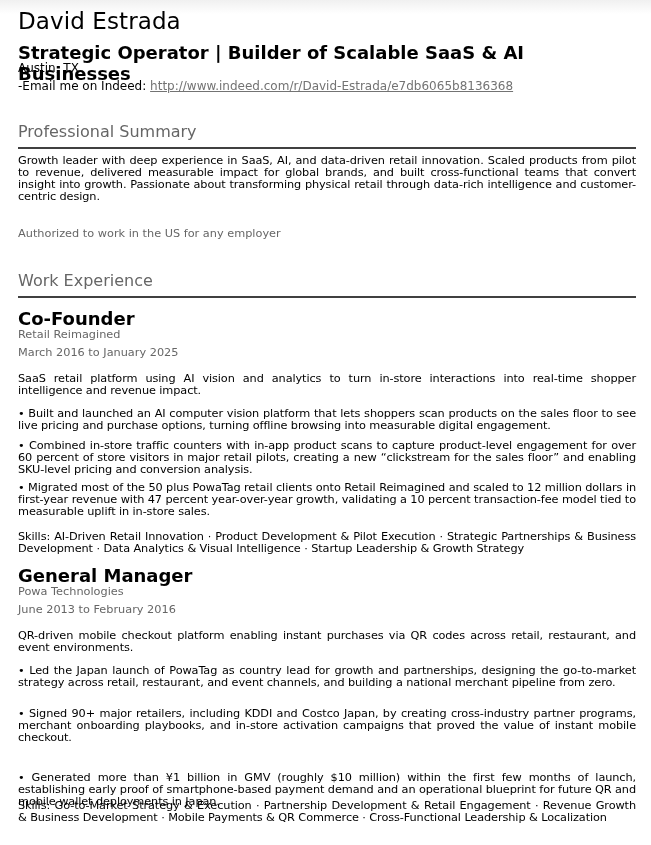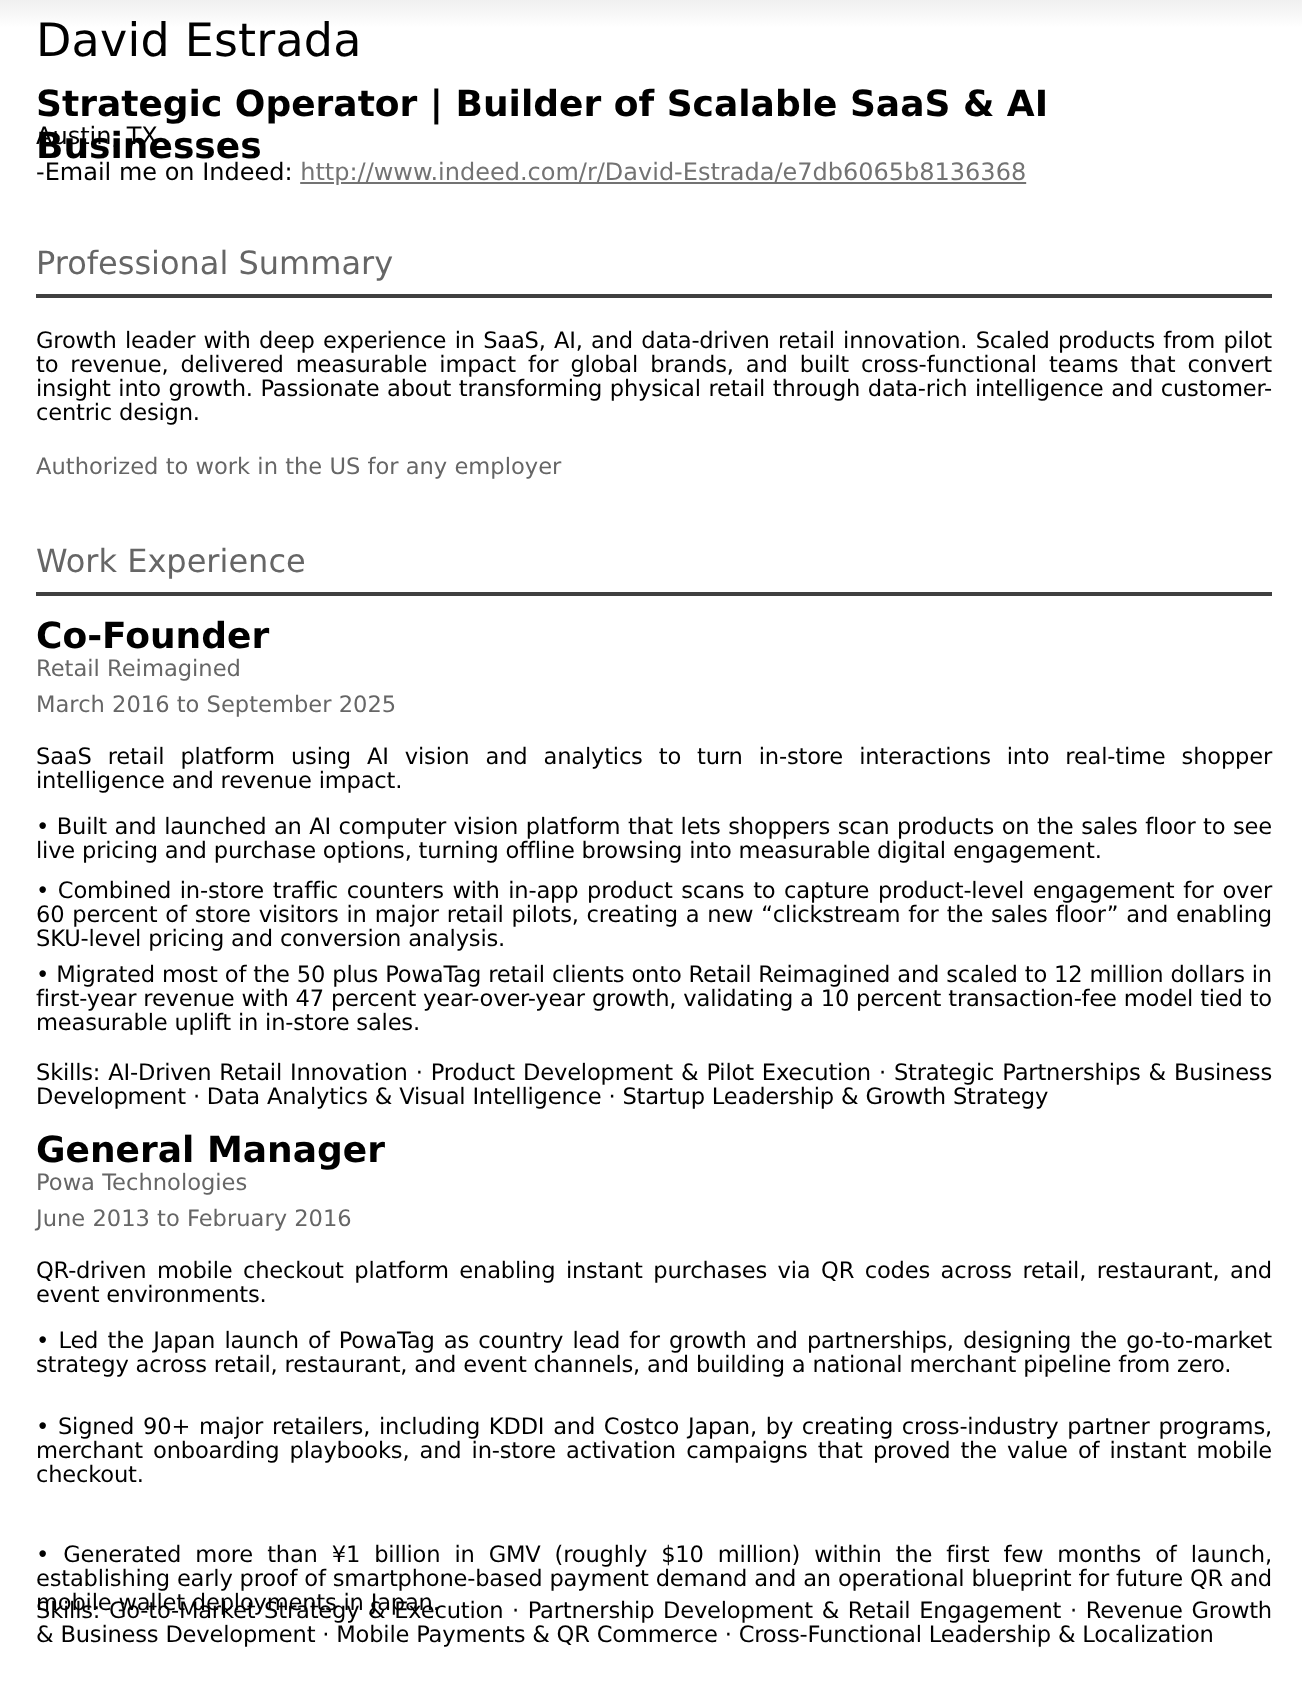--- a/index.html
+++ b/index.html
@@ -36,28 +36,28 @@
 
 <div class="page">
   <h1 class="name">David Estrada</h1>
   <div class="headline">Strategic Operator | Builder of Scalable SaaS &amp; AI Businesses</div>
   <div class="location">Austin, TX</div>
   <div class="email">
     <span>-Email me on Indeed: </span><a href="#">http://www.indeed.com/r/David-Estrada/e7db6065b8136368</a>
   </div>
 
   <div class="section-title" style="top:122px;">Professional Summary</div>
-  <div class="para" style="top:165px;">Growth leader with deep experience in SaaS, AI, and data-driven retail innovation. Scaled products from pilot to revenue, delivered measurable impact for global brands, and built cross-functional teams that convert insight into growth. Passionate about transforming physical retail through data-rich intelligence and customer-centric design.</div>
+  <div class="para" style="top:155px;">Growth leader with deep experience in SaaS, AI, and data-driven retail innovation. Scaled products from pilot to revenue, delivered measurable impact for global brands, and built cross-functional teams that convert insight into growth. Passionate about transforming physical retail through data-rich intelligence and customer-centric design.</div>
   <div class="muted" style="top:227px;">Authorized to work in the US for any employer</div>
 
   <div class="section-title" style="top:271px;">Work Experience</div>
 
   <div class="job-title" style="top:308px;">Co-Founder</div>
   <div class="job-meta" style="top:328px;">Retail Reimagined</div>
-  <div class="job-meta" style="top:346px;">March 2016 to September 2025</div>
+  <div class="job-meta" style="top:346px;">March 2016 to January 2025</div>
   <div class="para" style="top:373px;">SaaS retail platform using AI vision and analytics to turn in-store interactions into real-time shopper intelligence and revenue impact.</div>
   <div class="para" style="top:408px;">• Built and launched an AI computer vision platform that lets shoppers scan products on the sales floor to see live pricing and purchase options, turning offline browsing into measurable digital engagement.</div>
   <div class="para" style="top:440px;">• Combined in-store traffic counters with in-app product scans to capture product-level engagement for over 60 percent of store visitors in major retail pilots, creating a new “clickstream for the sales floor” and enabling SKU-level pricing and conversion analysis.</div>
   <div class="para" style="top:482px;">• Migrated most of the 50 plus PowaTag retail clients onto Retail Reimagined and scaled to 12 million dollars in first-year revenue with 47 percent year-over-year growth, validating a 10 percent transaction-fee model tied to measurable uplift in in-store sales.</div>
   <div class="para" style="top:531px;">Skills: AI-Driven Retail Innovation · Product Development &amp; Pilot Execution · Strategic Partnerships &amp; Business Development · Data Analytics &amp; Visual Intelligence · Startup Leadership &amp; Growth Strategy</div>
 
   <div class="job-title" style="top:565px;">General Manager</div>
   <div class="job-meta" style="top:585px;">Powa Technologies</div>
   <div class="job-meta" style="top:603px;">June 2013 to February 2016</div>
   <div class="para" style="top:630px;">QR-driven mobile checkout platform enabling instant purchases via QR codes across retail, restaurant, and event environments.</div>

